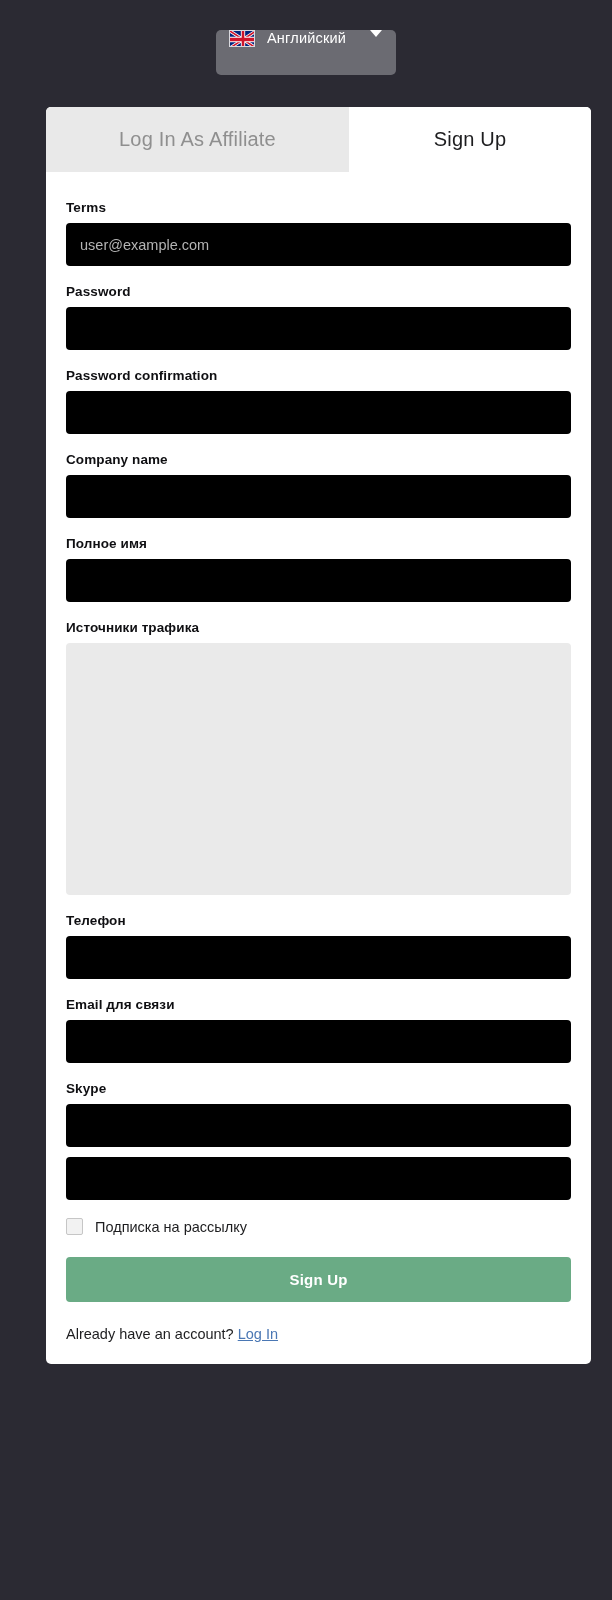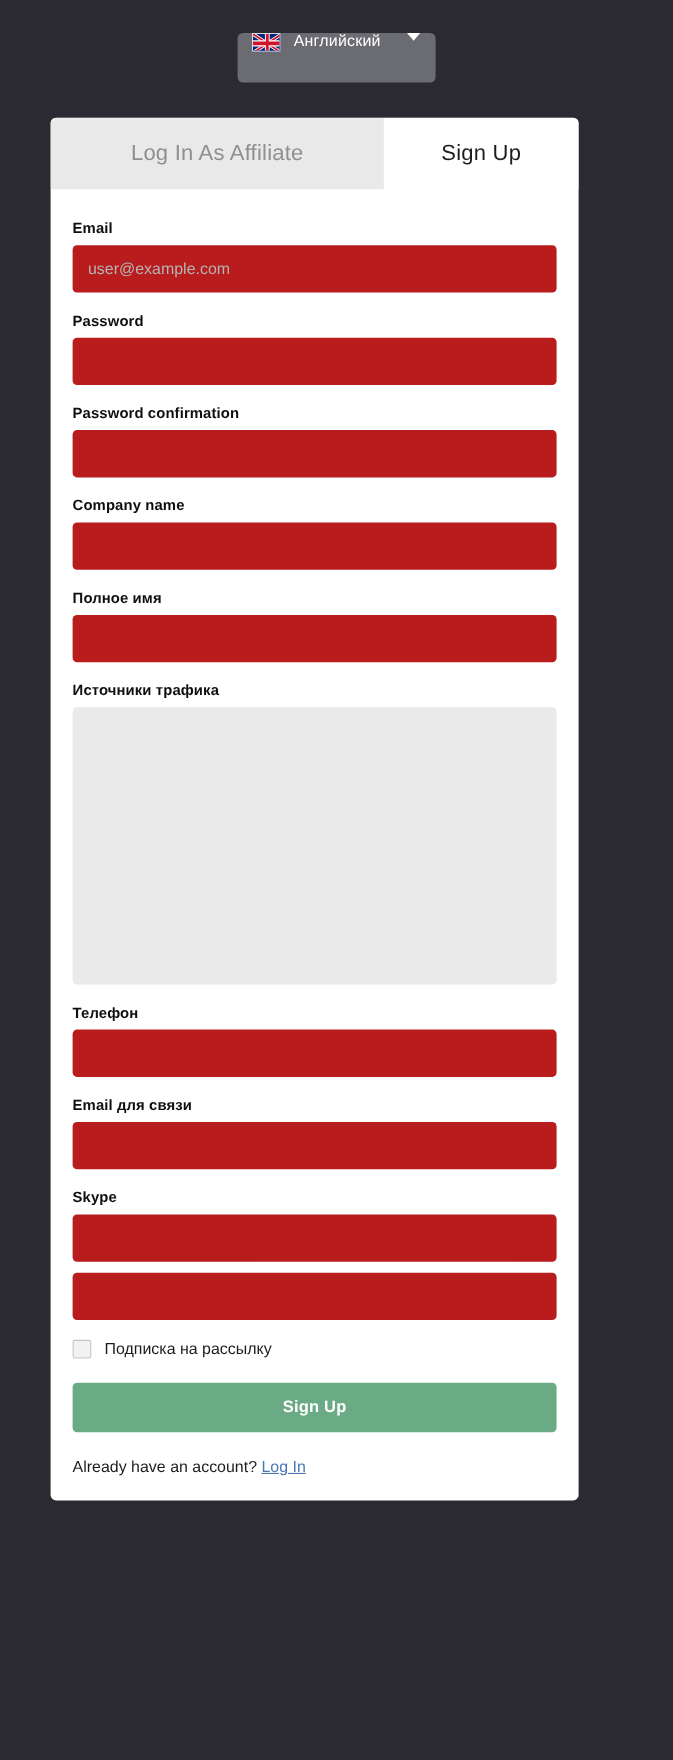--- a/index.html
+++ b/index.html
@@ -58,21 +58,21 @@
     border-right: 6px solid transparent;
     border-top: 7px solid #ffffff;
     flex: 0 0 auto;
   }
 
   
   .card {
     position: absolute;
     left: 46px;
     top: 107px;
-    width: 480px;
+    width: 545px;
     background: #ffffff;
     border-radius: 5px;
     overflow: hidden;
     display: flex;
     flex-direction: column;
   }
 
   .tabs { display: flex; height: 65px; }
 
   .tab {
@@ -102,21 +102,21 @@
 
   .label {
     font-size: 13.5px;
     font-weight: bold;
     color: #0f0f12;
     letter-spacing: .1px;
     padding: 8px 0 8px 0;
   }
 
   .input {
-    background: #b91c1c;
+    background: #000000;
     border-radius: 4px;
     height: 43px;
     width: 100%;
     display: flex;
     align-items: center;
     padding: 0 14px;
     font-size: 14.5px;
     color: #1d1d1f;
     cursor: text;
   }
@@ -205,21 +205,21 @@
 <div class="card">
 
   <div class="tabs">
     <div class="tab tab-login">Log In As Affiliate</div>
     <div class="tab tab-signup">Sign Up</div>
   </div>
 
   <div class="form">
 
     <div class="field">
-      <div class="label">Email</div>
+      <div class="label">Terms</div>
       <div class="input">
           <span class="ph">user@example.com</span>
         </div>
     </div>
 
     <div class="field">
       <div class="label">Password</div>
       <div class="input"></div>
     </div>
 

